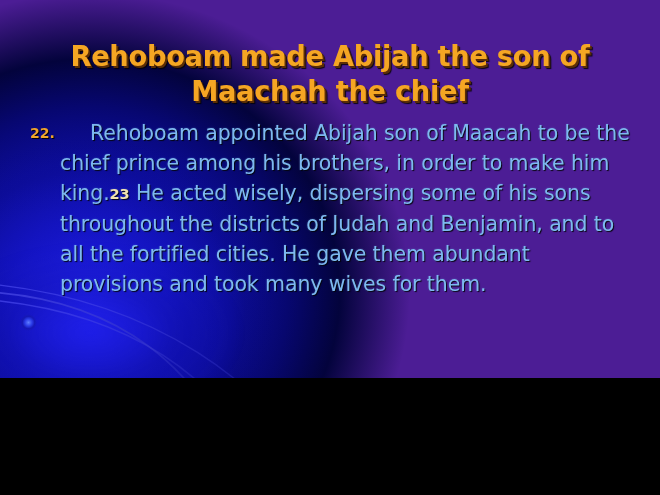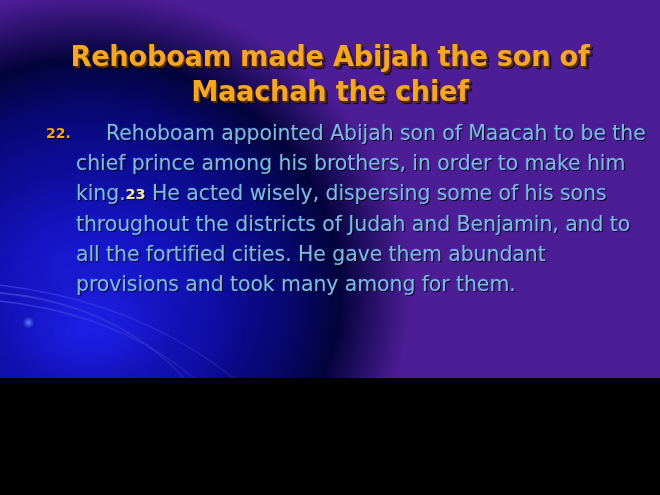--- a/index.html
+++ b/index.html
@@ -102,21 +102,21 @@
     line-height: 35px;
     letter-spacing: -0.3px;
     color: #f5a623;
     text-shadow: 2px 2px 0 #5a2d06, 3px 3px 1px rgba(0,0,0,0.85);
     transform: scaleX(0.94);
     transform-origin: center top;
   }
 
   #body-block {
     position: absolute;
-    left: 46px;
+    left: 30px;
     top: 118px;
     width: 600px;
   }
   #body-row {
     display: flex;
     align-items: flex-start;
   }
   #verse-marker {
     flex: 0 0 auto;
     width: 30px;
@@ -180,19 +180,19 @@
 
   <div id="content">
 
     <h1 id="title">Rehoboam made Abijah the son of Maachah the chief</h1>
 
     <div id="body-block">
       <div id="body-row">
         <div id="verse-marker">22.</div>
         <div id="verse-text">
           <span>Rehoboam appointed Abijah son of Maacah to be the chief prince among his brothers, in order to make him king.</span><span class="subverse">23</span>
-          <span>He acted wisely, dispersing some of his sons throughout the districts of Judah and Benjamin, and to all the fortified cities. He gave them abundant provisions and took many among for them.</span>
+          <span>He acted wisely, dispersing some of his sons throughout the districts of Judah and Benjamin, and to all the fortified cities. He gave them abundant provisions and took many wives for them.</span>
         </div>
       </div>
     </div>
 
   </div>
 </div>
 
 </body></html>

